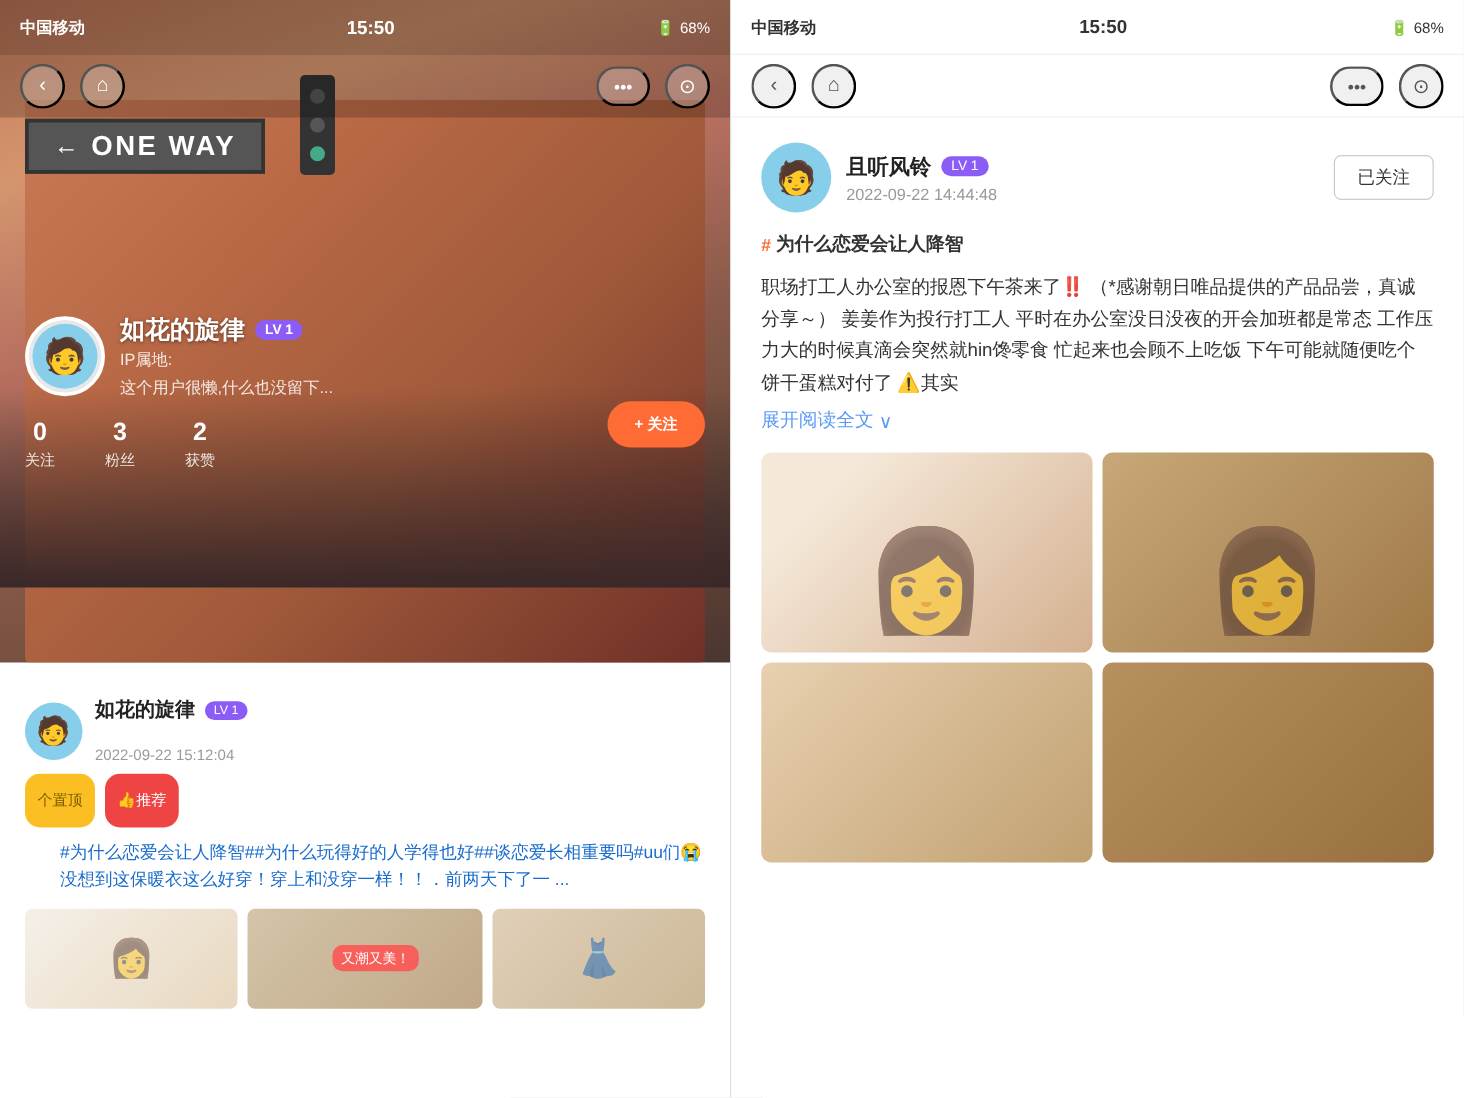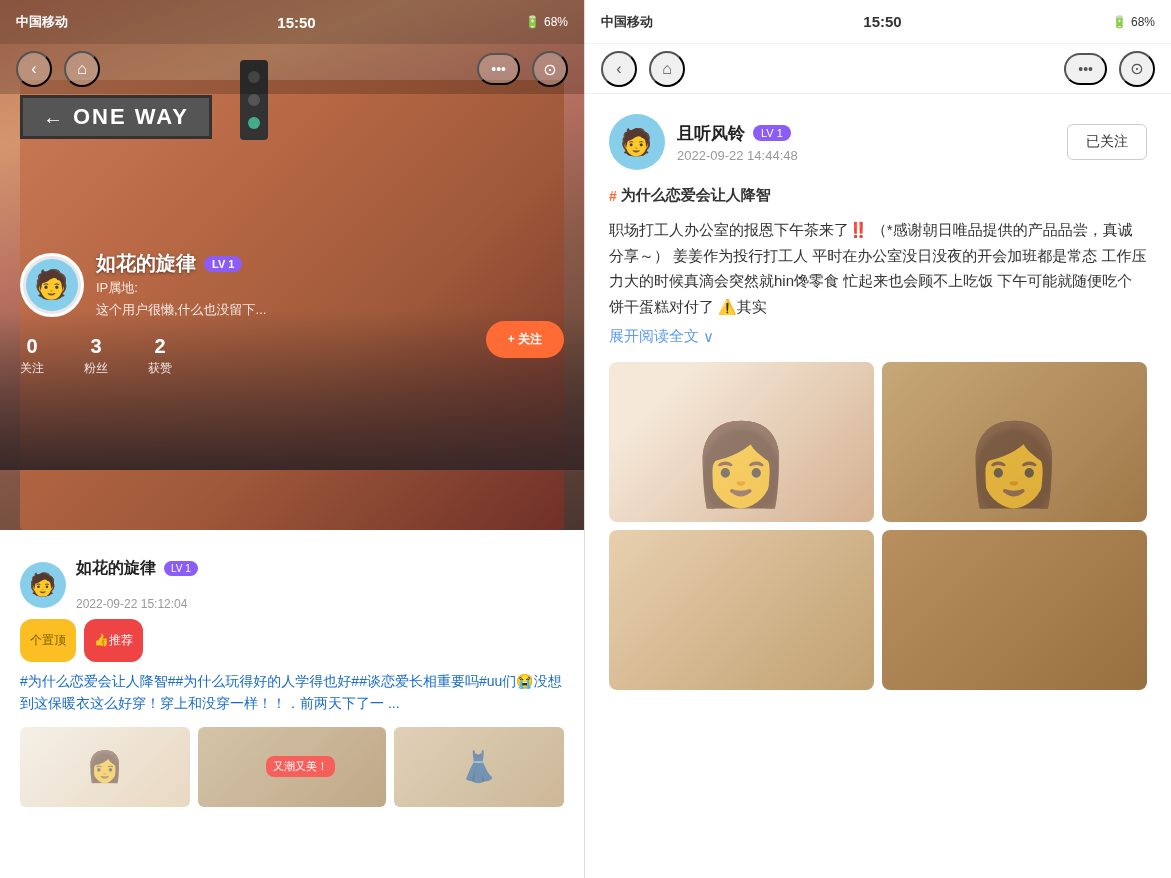--- a/index.html
+++ b/index.html
@@ -223,20 +223,21 @@
       color: #fff;
       font-size: 12px;
       padding: 13px 10px;
       border-radius: 12px;
       display: flex; align-items: center; gap: 3px;
     }
     .post-content {
       font-size: 14px;
       color: #1a6dcc;
       line-height: 1.6;
+      margin-left: 28px;
     }
 
     .post-images {
       display: flex; gap: 8px;
       margin-top: 12px;
     }
     .post-img {
       flex: 1;
       height: 80px;
       border-radius: 6px;

